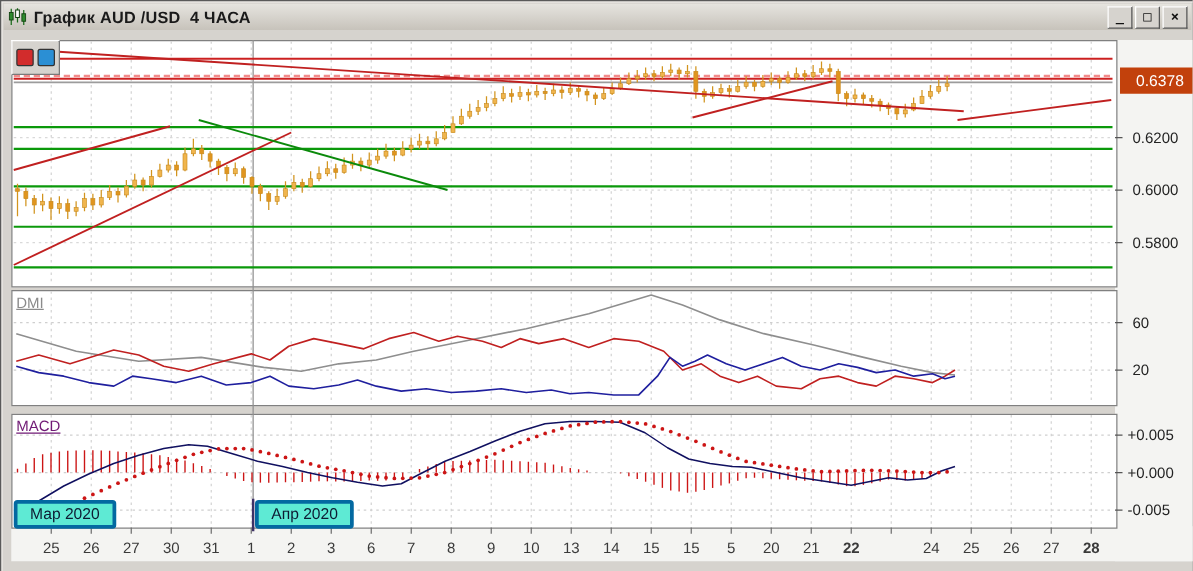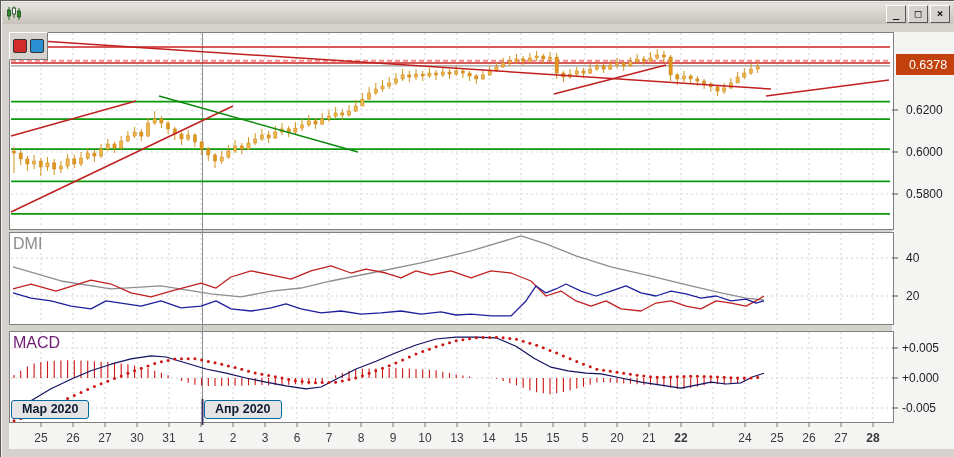--- a/index.html
+++ b/index.html
@@ -16,43 +16,44 @@
           font-family:"DejaVu Sans Mono",monospace;line-height:1;cursor:default;}
   #chart-area{position:absolute;left:0;top:23px;right:0;bottom:0;}
   .panel-bg{position:absolute;background:#fff;border:1px solid #808080;}
   #axis-col{position:absolute;left:891px;top:8px;width:63px;height:417px;background:#f4f4f2;}
   #axis-strip{position:absolute;left:8px;top:397px;width:946px;height:28px;background:#f4f4f2;}
   svg#overlay{position:absolute;left:0;top:0;}
   .tick-label{position:absolute;font-size:12px;color:#222;}
   .day-label{position:absolute;font-size:12px;color:#3a3a3a;transform:translateX(-50%);}
   #price-badge{position:absolute;left:895px;top:30px;width:64px;height:21px;background:#c2410c;color:#fff;
                font-size:12.5px;display:flex;align-items:center;justify-content:center;}
-  .panel-label{position:absolute;font-size:16px;}
+  .panel-label{position:absolute;font-size:12px;text-decoration:underline;}
   #dmi-label{color:#8b8b8b;}
   #macd-label{color:#701a75;}
-  .month-badge{position:absolute;background:#e5e5e5;border:1px solid #0369a1;border-radius:3px;
-               color:#0d1b33;font-size:12.5px;font-weight:bold;padding:1px 10px 2px 10px;}
+  .month-badge{position:absolute;background:#5eead4;border:3px solid #0369a1;border-radius:3px;
+               color:#0d1b33;font-size:12.5px;font-weight:normal;padding:1px 10px 2px 10px;}
   #toolbar{position:absolute;left:8px;top:8px;width:34px;height:26px;background:#d6d3ce;
            border-right:1px solid #7a7a7a;border-bottom:1px solid #7a7a7a;
            border-top:1px solid #fff;border-left:1px solid #fff;display:flex;align-items:center;gap:3px;padding-left:3px;}
   .tool-sq{width:12px;height:12px;border-radius:2px;border:1px solid #333;}
 </style>
 </head>
 <body>
 
 <div id="window">
   <div id="titlebar">
     <svg id="title-icon" viewBox="0 0 16 15">
       <line x1="3" y1="1" x2="3" y2="14" stroke="#1a6b1a" stroke-width="1"></line>
       <rect x="1.5" y="4" width="3" height="6" fill="#2e8b2e" stroke="#11400f" stroke-width="0.7"></rect>
       <line x1="8" y1="0.5" x2="8" y2="12" stroke="#1a6b1a" stroke-width="1"></line>
       <rect x="6.5" y="2" width="3" height="6" fill="#fff" stroke="#11400f" stroke-width="0.8"></rect>
       <line x1="13" y1="2" x2="13" y2="14" stroke="#1a6b1a" stroke-width="1"></line>
       <rect x="11.5" y="5" width="3" height="6" fill="#2e8b2e" stroke="#11400f" stroke-width="0.7"></rect>
     </svg>
+    <span id="title-text">График AUD /USD  4 ЧАСА</span>
     <div class="winbtns">
       <div class="winbtn">_</div>
       <div class="winbtn">□</div>
       <div class="winbtn">×</div>
     </div>
   </div>
 
   <div id="chart-area">
     <div id="axis-col"></div>
     <div id="axis-strip"></div>
@@ -657,21 +658,21 @@
     </div>
 
     <span class="panel-label" id="dmi-label" style="left:12px;top:211px;">DMI</span>
     <span class="panel-label" id="macd-label" style="left:12px;top:310px;">MACD</span>
 
     <div id="price-badge">0.6378</div>
 
     <span class="tick-label" style="left:905px;top:79px;">0.6200</span>
     <span class="tick-label" style="left:905px;top:121px;">0.6000</span>
     <span class="tick-label" style="left:905px;top:163px;">0.5800</span>
-    <span class="tick-label" style="left:905px;top:227px;">40</span>
+    <span class="tick-label" style="left:905px;top:227px;">60</span>
     <span class="tick-label" style="left:905px;top:265px;">20</span>
     <span class="tick-label" style="left:901px;top:317px;">+0.005</span>
     <span class="tick-label" style="left:901px;top:347px;">+0.000</span>
     <span class="tick-label" style="left:901px;top:377px;">-0.005</span>
 
     <div class="month-badge" style="left:10px;top:376px;">Мар 2020</div>
     <div class="month-badge" style="left:203px;top:376px;">Апр 2020</div>
 
     <div id="day-labels">
         <span class="day-label" style="left: 40px; top: 407px;">25</span>

